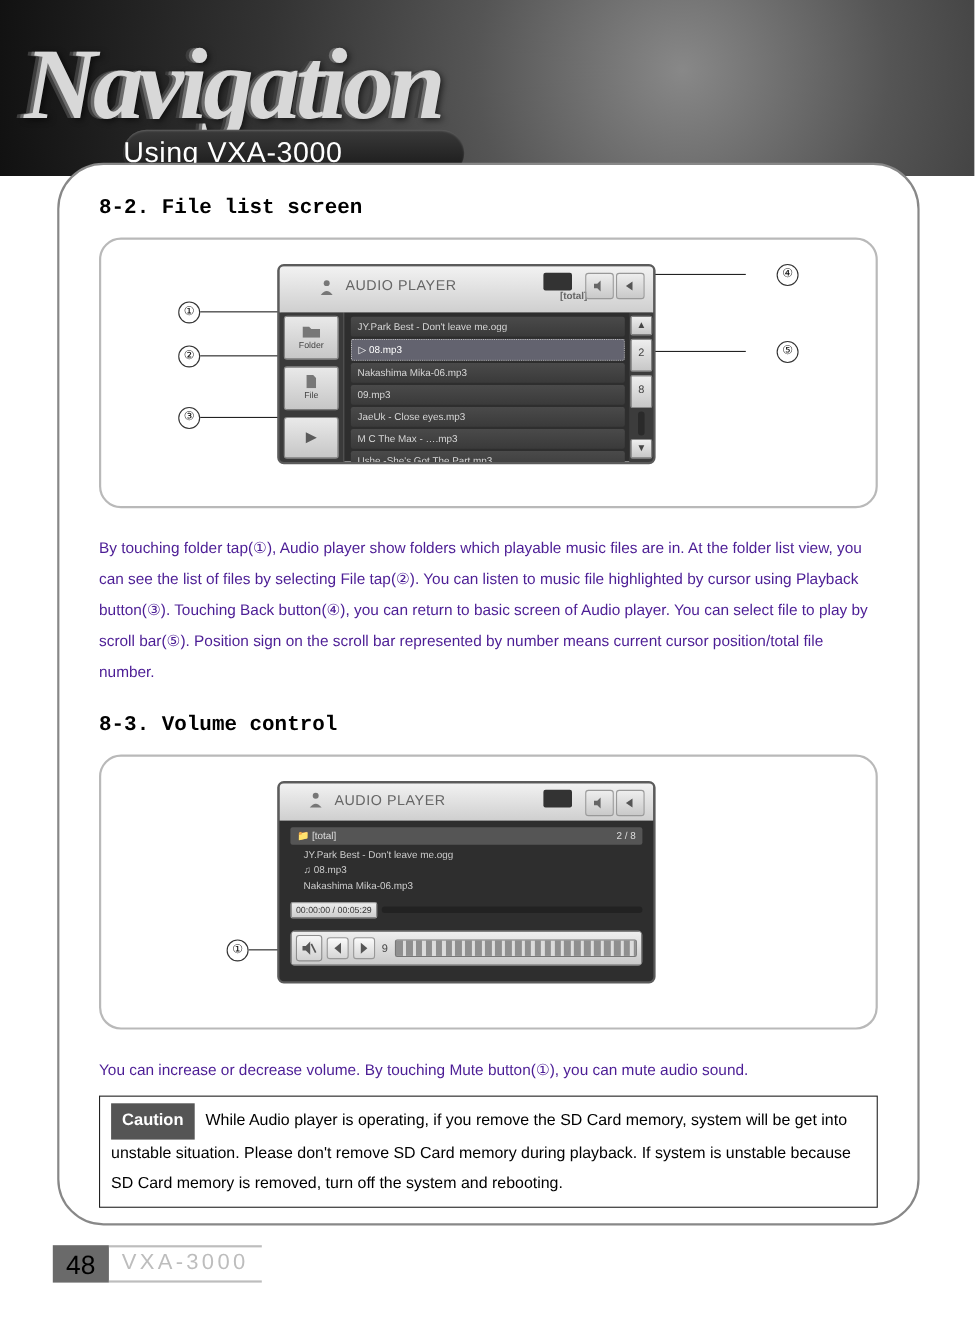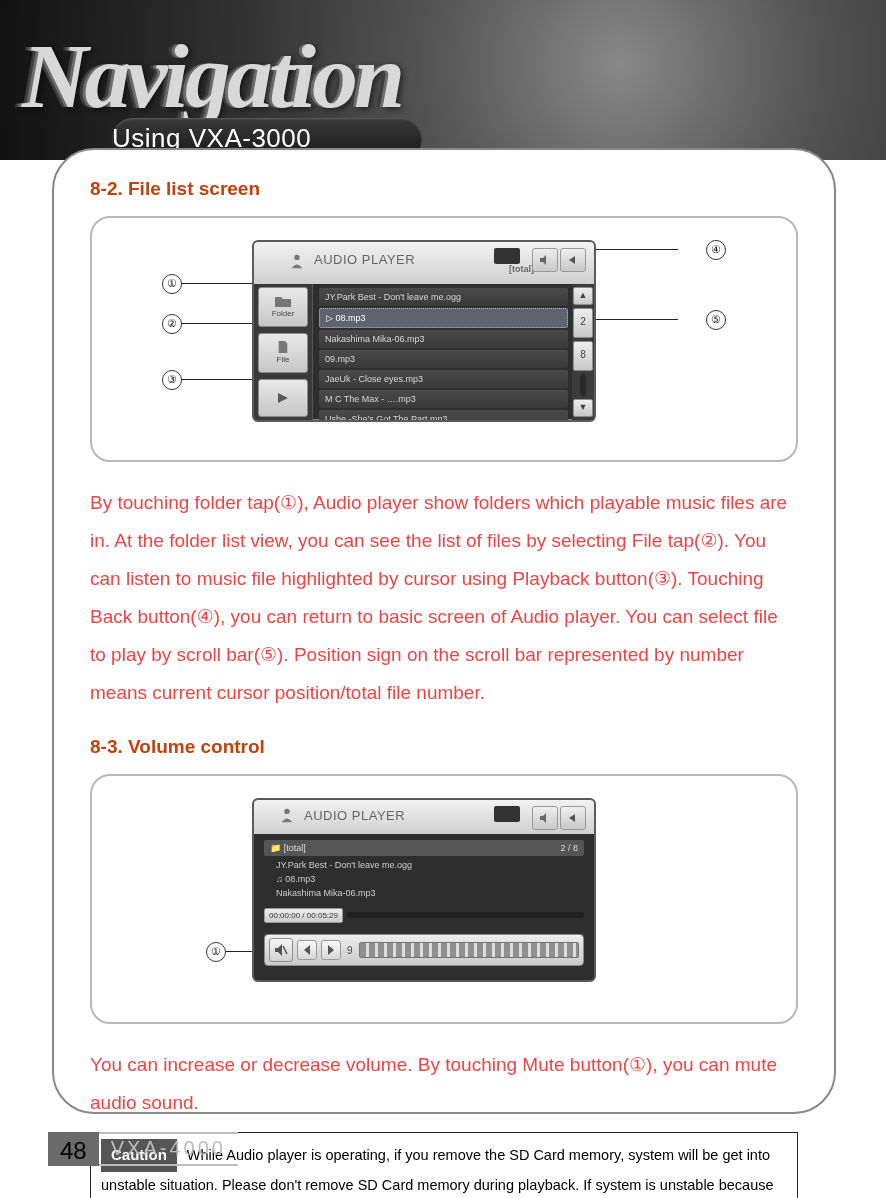--- a/index.html
+++ b/index.html
@@ -59,43 +59,43 @@
     left: 52px;
     right: 50px;
     bottom: 84px;
     border: 2px solid #888;
     border-radius: 42px;
     padding: 22px 36px 26px 36px;
     background: #fff;
   }
 
   h2.sec {
-    font-family: Liberation Sans, sans-serif;
+    font-family: Liberation Mono, monospace;
     font-size: 19px;
     font-weight: 700;
-    color: #c2410c;
+    color: #000000;
     margin: 6px 0 16px 0;
   }
 
   
   .shot-frame {
     border: 2px solid #b9b9b9;
     border-radius: 20px;
     padding: 18px 18px;
     margin-bottom: 22px;
     position: relative;
     height: 206px;
   }
   #shot2.shot-frame { height: 210px; }
 
   .body-p {
     font-family: Arial, sans-serif;
-    font-size: 19px;
+    font-size: 14px;
     line-height: 2.0;
-    color: #ef4444;
+    color: #4c1d95;
     margin: 10px 0 24px 0;
   }
 
   
   .footer {
     position: absolute;
     left: 48px;
     bottom: 32px;
     height: 34px;
     display: flex;
@@ -493,14 +493,14 @@
   <p class="body-p" style="margin-bottom:8px;">You can increase or decrease volume. By touching Mute button(①), you can mute audio sound.</p>
 
   <div class="caution">
     <span class="tag">Caution</span><span>While Audio player is operating, if you remove the SD Card memory, system will be get into unstable situation. Please don't remove SD Card memory during playback. If system is unstable because SD Card memory is removed, turn off the system and rebooting.</span>
   </div>
 
 </div>
 
 <div class="footer">
   <div class="pgnum">48</div>
-  <div class="pgmodel">VXA-4000</div>
+  <div class="pgmodel">VXA-3000</div>
 </div>
 
 </body></html>

